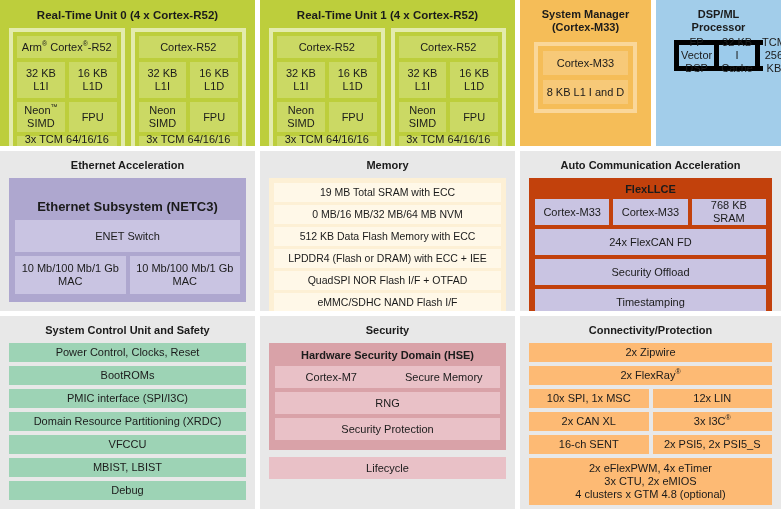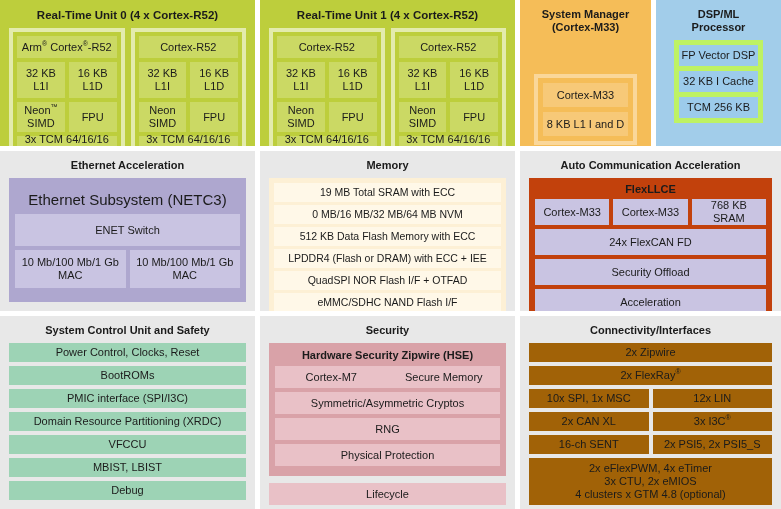--- a/index.html
+++ b/index.html
@@ -44,40 +44,40 @@
     flex:1;background:#bdce3c;padding:4px;box-sizing:border-box;
     display:flex;flex-direction:column;gap:4px;
   }
   .core .cell{background:#cbd964;}
   .core .c-top{height:22px;}
   .core .c-cache{height:36px;}
   .core .c-mid{height:30px;}
   .core .c-tcm{height:20px;}
 
   
-  .sysmgr{background:#f5bd58;gap:32px;}
+  .sysmgr{background:#f5bd58;}
   .sm-frame{margin:2px 14px 0 14px;background:#fad79a;padding:4px;box-sizing:border-box;}
   .sm-inner{background:#f5bd58;padding:5px;display:flex;flex-direction:column;gap:5px;}
   .sm-inner .cell{background:#f7c978;height:24px;}
 
   
   .dsp{background:#a2cdea;}
-  .dsp-frame{margin:0 18px;background:#bef264;padding:5px;box-sizing:border-box;
-             display:flex;flex-direction:column;gap:5px;}
+  .dsp-frame{margin:0 18px;background:#000000;padding:5px;box-sizing:border-box;
+             display:flex;gap:5px;}
   .dsp-frame .cell{background:#9ccbeb;height:21px;}
 
   
   .grey{background:#e8e8e8;}
 
   
   .eth-sub{
     margin:0 9px 9px 9px;background:#aea7cf;flex:1;
     display:flex;flex-direction:column;padding:0 6px 6px 6px;box-sizing:border-box;
   }
-  .eth-sub .sub-title{font-weight:normal;font-size:15px;text-align:center;padding:13px 0 6px;color:#1b1b1b;}
+  .eth-sub .sub-title{font-weight:bold;font-size:13px;text-align:center;padding:21px 0 6px;color:#1b1b1b;}
   .eth-sub .cell{background:#c9c4e2;}
   .eth-switch{height:32px;}
   .eth-mac{height:38px;}
 
   
   .mem-body{
     margin:0 9px 9px 9px;background:#fdf0d5;flex:1;
     display:flex;flex-direction:column;gap:3px;padding:5px;box-sizing:border-box;
   }
   .mem-body .cell{background:#fff8e8;flex:1;font-size:10.5px;}
@@ -103,21 +103,21 @@
   .hse .sub-title{font-weight:bold;font-size:11px;text-align:center;padding:6px 0 5px;color:#1b1b1b;}
   .hse .cell{background:#e9c1c7;}
   .hse-row{display:flex;gap:0;height:22px;margin-bottom:4px;}
   .hse-row .cell{flex:1;}
   .hse-wide{height:22px;margin-bottom:4px;}
   .sec-outer{margin-top:7px;display:flex;flex-direction:column;gap:4px;}
   .sec-outer .cell{background:#e9c1c7;height:22px;}
 
   
   .conn-body{margin:0 9px 9px 9px;flex:1;display:flex;flex-direction:column;gap:4px;}
-  .conn-body .cell{background:#a16207;}
+  .conn-body .cell{background:#fdba74;}
   .conn-1{height:19px;}
   .conn-pair{display:flex;gap:4px;height:19px;border-radius:8px;}
   .conn-pair .cell{flex:1;}
   .conn-timer{height:47px;flex-direction:column;}
   .multiline{display:flex;flex-direction:column;align-items:center;justify-content:center;line-height:13px;}
 </style>
 </head>
 <body>
 
 <div id="diagram">
@@ -278,59 +278,58 @@
     <div class="panel-title">Auto Communication Acceleration</div>
     <div class="acc-body">
       <div class="sub-title">FlexLLCE</div>
       <div class="acc-row">
         <div class="cell">Cortex-M33</div>
         <div class="cell">Cortex-M33</div>
         <div class="cell">768 KB SRAM</div>
       </div>
       <div class="cell acc-wide">24x FlexCAN FD</div>
       <div class="cell acc-wide">Security Offload</div>
-      <div class="cell acc-wide">Acceleration</div>
+      <div class="cell acc-wide">Timestamping</div>
     </div>
   </div>
 
   <div class="panel grey" style="grid-column:1;grid-row:5;">
     <div class="panel-title">System Control Unit and Safety</div>
     <div class="scu-body">
       <div class="cell">Power Control, Clocks, Reset</div>
       <div class="cell">BootROMs</div>
       <div class="cell">PMIC interface (SPI/I3C)</div>
       <div class="cell">Domain Resource Partitioning (XRDC)</div>
       <div class="cell">VFCCU</div>
       <div class="cell">MBIST, LBIST</div>
       <div class="cell">Debug</div>
     </div>
   </div>
 
   <div class="panel grey" style="grid-column:3;grid-row:5;">
     <div class="panel-title">Security</div>
     <div class="sec-body">
       <div class="hse">
-        <div class="sub-title">Hardware Security Zipwire (HSE)</div>
+        <div class="sub-title">Hardware Security Domain (HSE)</div>
         <div class="hse-row">
           <div class="cell">Cortex-M7</div>
           <div class="cell">Secure Memory</div>
         </div>
-        <div class="cell hse-wide">Symmetric/Asymmetric Cryptos</div>
         <div class="cell hse-wide">RNG</div>
-        <div class="cell hse-wide">Physical Protection</div>
+        <div class="cell hse-wide">Security Protection</div>
       </div>
       <div class="sec-outer">
         <div class="cell">Lifecycle</div>
 
       </div>
     </div>
   </div>
 
   <div class="panel grey" style="grid-column:5;grid-row:5;">
-    <div class="panel-title">Connectivity/Interfaces</div>
+    <div class="panel-title">Connectivity/Protection</div>
     <div class="conn-body">
       <div class="cell conn-1">2x Zipwire</div>
       <div class="cell conn-1">
           <span>2x FlexRay<sup>®</sup></span>
         </div>
       <div class="conn-pair">
         <div class="cell">10x SPI, 1x MSC</div>
         <div class="cell">12x LIN</div>
       </div>
       <div class="conn-pair">

